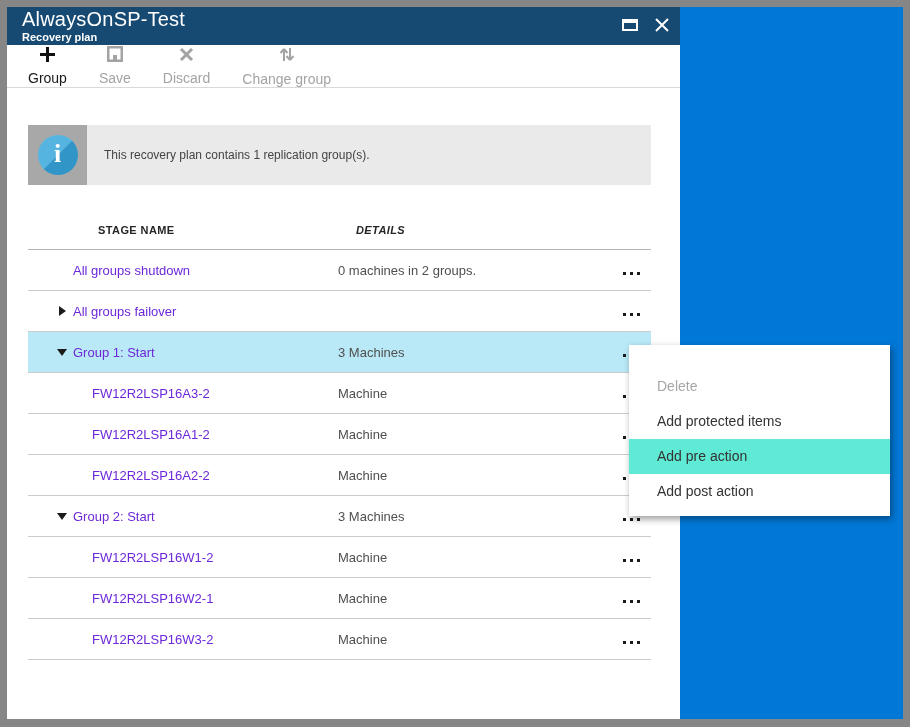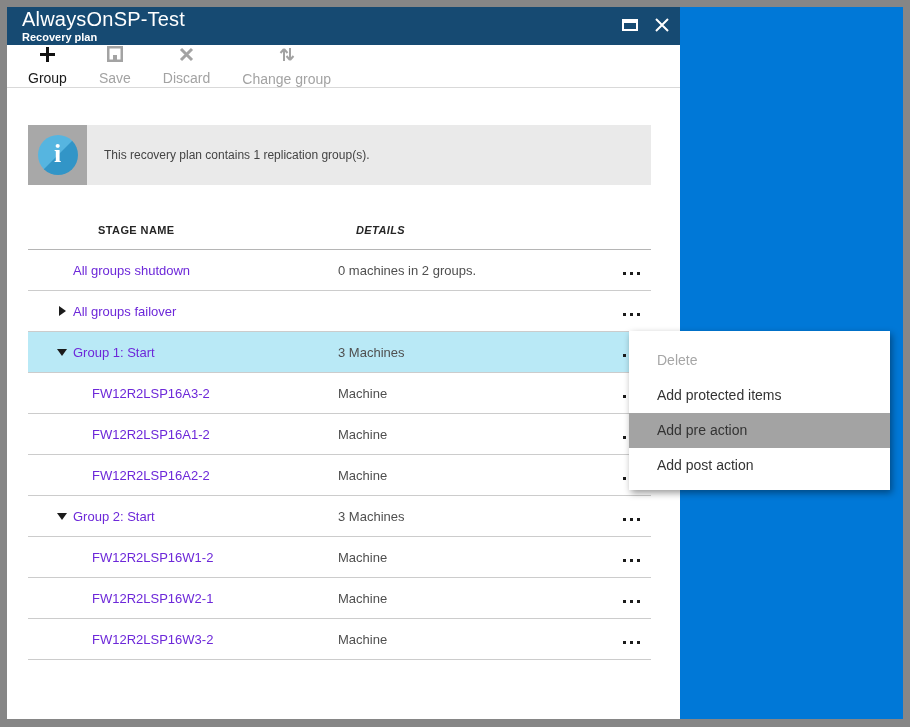--- a/index.html
+++ b/index.html
@@ -46,24 +46,24 @@
   .tri.right { left:31px; margin-top:-5px; border-left:7px solid #1b1b1b; border-top:5px solid transparent; border-bottom:5px solid transparent; }
   .tri.down  { left:29px; margin-top:-3px; border-top:7px solid #1b1b1b; border-left:5px solid transparent; border-right:5px solid transparent; }
   .cell { position:absolute; top:50%; transform:translateY(-50%); font-size:13px; color:#6d28d9; white-space:nowrap; }
   .cell.name { left:45px; }
   .row.machine .cell.name { left:64px; }
   .cell.details { left:310px; color:#4f4f4f; }
   .dots { position:absolute; right:11px; top:55%; display:flex; gap:4px; cursor:pointer; }
   .dots i { width:3px; height:3px; background:#1b1b1b; display:block; }
 
   
-  .context-menu { position:absolute; left:622px; top:324px; width:261px; background:#ffffff; padding:12px 0 7px 0; box-shadow:2px 3px 7px rgba(0,0,0,.40); z-index:10; }
+  .context-menu { position:absolute; left:622px; top:338px; width:261px; background:#ffffff; padding:24px 0 7px 0; box-shadow:2px 3px 7px rgba(0,0,0,.40); z-index:10; }
   .menu-item { height:35px; line-height:35px; padding-left:28px; font-size:14px; color:#333333; cursor:pointer; }
   .menu-item.disabled { color:#a6a6a6; cursor:default; }
-  .menu-item.hovered { background:#a3a3a3; }
+  .menu-item.hovered { background:#5eead4; }
 </style>
 </head>
 <body>
 
 <div class="frame">
   <div class="stage">
 
     <div class="blue-panel"></div>
 
     <div class="blade">

